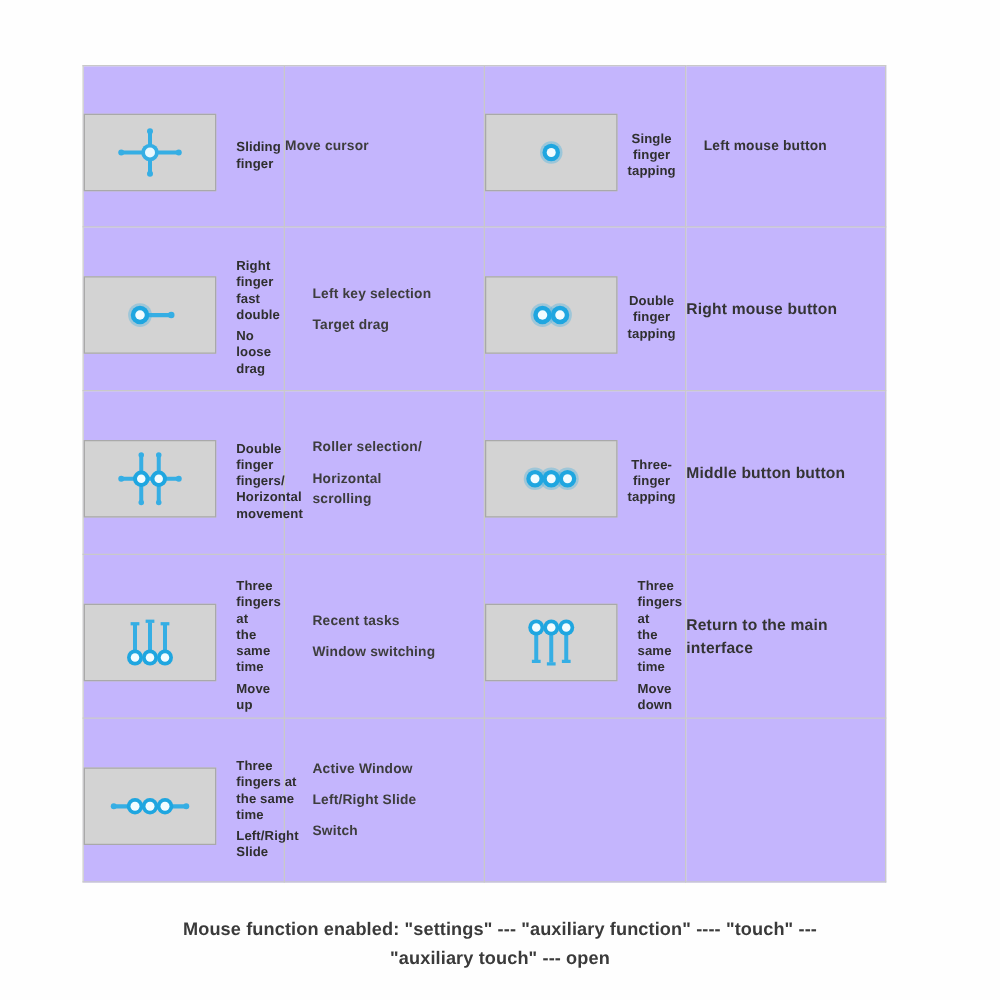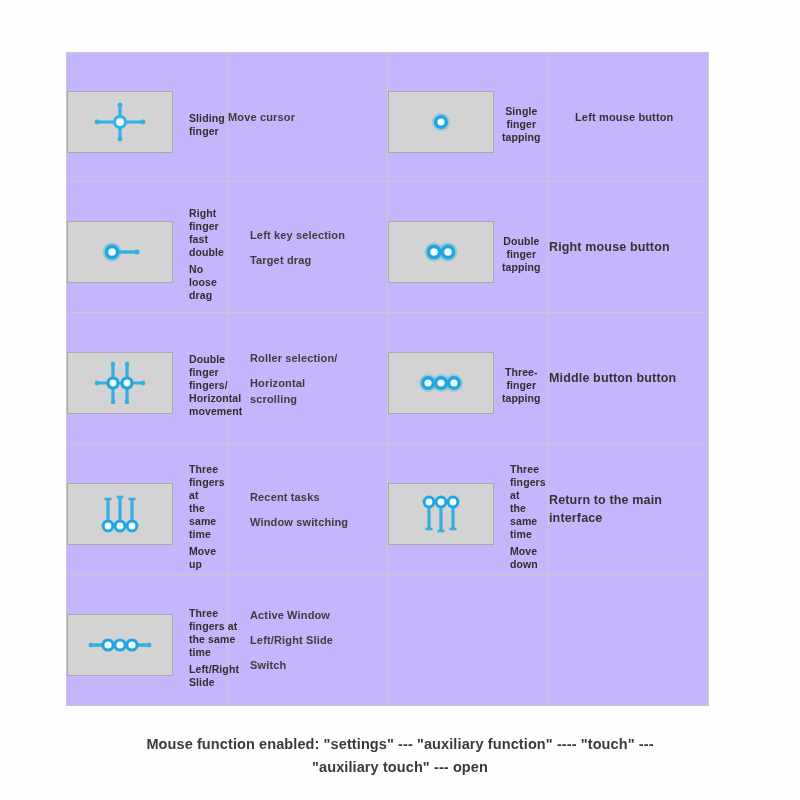--- a/index.html
+++ b/index.html
@@ -99,21 +99,21 @@
   
   .action-cell {
     box-sizing: border-box;
     padding: 0 12px;
     font-size: 11px;
     line-height: 16px;
     color: #343434;
     font-weight: 600;
     letter-spacing: 0.15px;
   }
-  .action-cell.left { text-align: left; padding-left: 26px; }
+  .action-cell.left { text-align: left; padding-left: 14px; }
   .action-cell.center { text-align: left; }
   .action-cell.big { font-size: 12.5px; line-height: 18px; }
 
   .empty-cell { background: #ffffff; }
 
   
   .footer {
     position: absolute;
     left: 60px;
     top: 733px;

